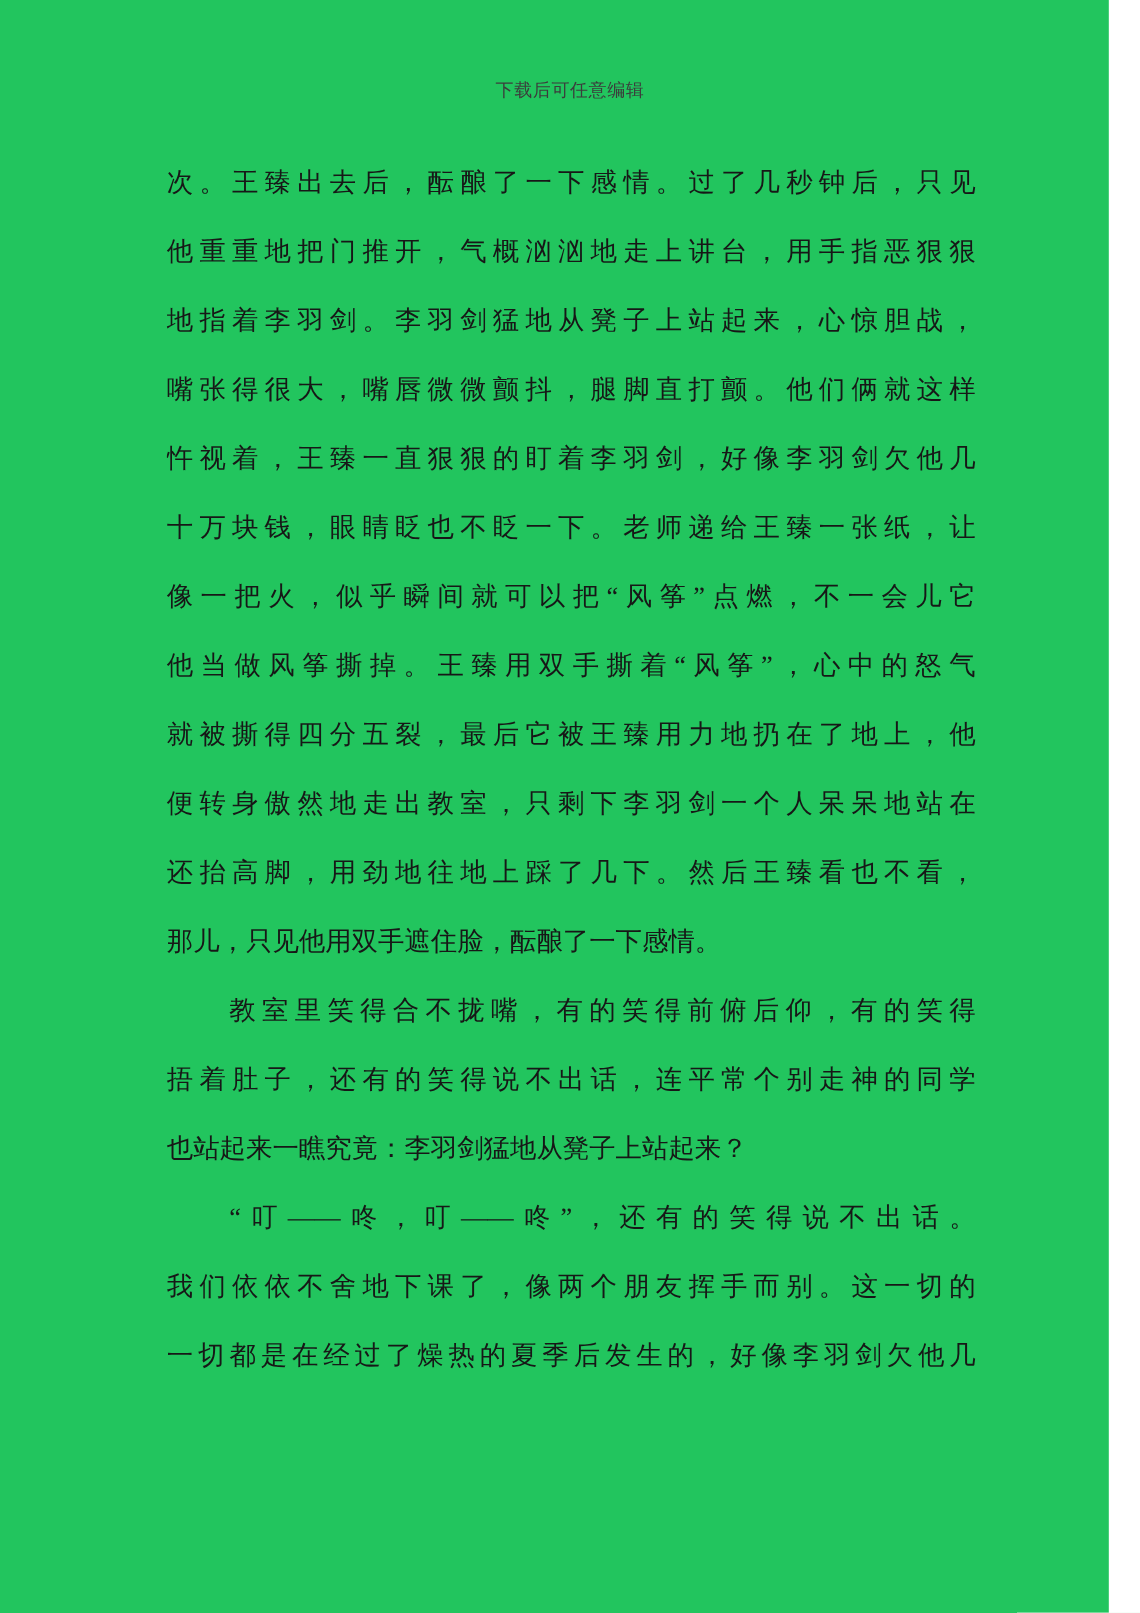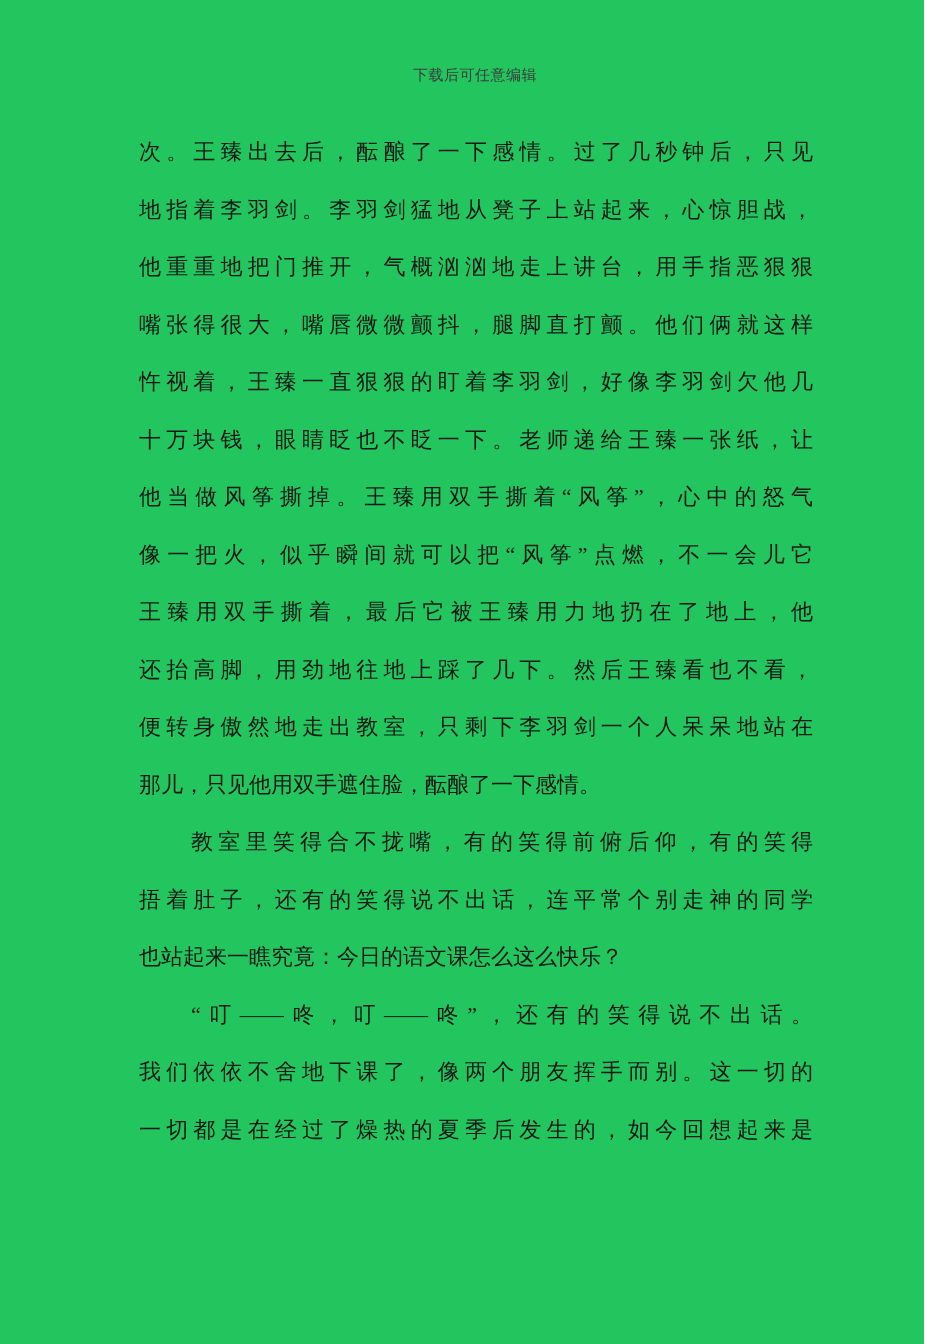--- a/index.html
+++ b/index.html
@@ -49,31 +49,31 @@
     font-family: Liberation Serif, serif;
   }
 </style>
 </head>
 <body>
 
 <div class="page">
   <div class="header-note">下载后可任意编辑</div>
   <div class="doc-body">
       <div class="line j">次。王臻出去后，酝酿了一下感情。过了几秒钟后，只见</div>
+      <div class="line j">他重重地把门推开，气概汹汹地走上讲台，用手指恶狠狠</div>
       <div class="line j">地指着李羽剑。李羽剑猛地从凳子上站起来，心惊胆战，</div>
-      <div class="line j">他重重地把门推开，气概汹汹地走上讲台，用手指恶狠狠</div>
       <div class="line j">嘴张得很大，嘴唇微微颤抖，腿脚直打颤。他们俩就这样</div>
       <div class="line j">忤视着，王臻一直狠狠的盯着李羽剑，好像李羽剑欠他几</div>
       <div class="line j">十万块钱，眼睛眨也不眨一下。老师递给王臻一张纸，让</div>
+      <div class="line j">像一把火，似乎瞬间就可以把“风筝”点燃，不一会儿它</div>
       <div class="line j">他当做风筝撕掉。王臻用双手撕着“风筝”，心中的怒气</div>
-      <div class="line j">像一把火，似乎瞬间就可以把“风筝”点燃，不一会儿它</div>
-      <div class="line j">王臻用双手撕着，最后它被王臻用力地扔在了地上，他</div>
+      <div class="line j">就被撕得四分五裂，最后它被王臻用力地扔在了地上，他</div>
+      <div class="line j">便转身傲然地走出教室，只剩下李羽剑一个人呆呆地站在</div>
       <div class="line j">还抬高脚，用劲地往地上踩了几下。然后王臻看也不看，</div>
-      <div class="line j">便转身傲然地走出教室，只剩下李羽剑一个人呆呆地站在</div>
       <div class="line">那儿，只见他用双手遮住脸，酝酿了一下感情。</div>
       <div class="line j ind">教室里笑得合不拢嘴，有的笑得前俯后仰，有的笑得</div>
       <div class="line j">捂着肚子，还有的笑得说不出话，连平常个别走神的同学</div>
-      <div class="line">也站起来一瞧究竟：今日的语文课怎么这么快乐？</div>
+      <div class="line">也站起来一瞧究竟：李羽剑猛地从凳子上站起来？</div>
       <div class="line j ind">“叮——咚，叮——咚”，还有的笑得说不出话。</div>
       <div class="line j">我们依依不舍地下课了，像两个朋友挥手而别。这一切的</div>
-      <div class="line j">一切都是在经过了燥热的夏季后发生的，如今回想起来是</div>
+      <div class="line j">一切都是在经过了燥热的夏季后发生的，好像李羽剑欠他几</div>
     </div>
 </div>
 
 </body></html>

